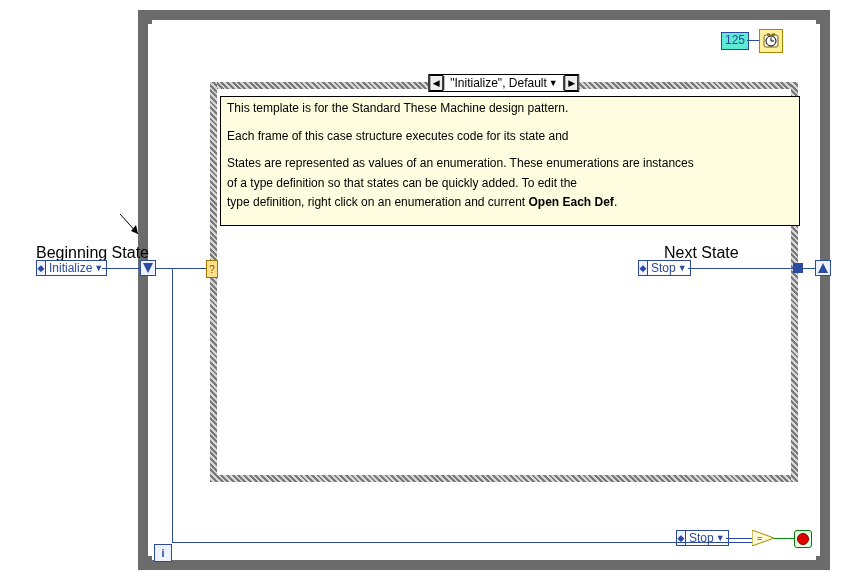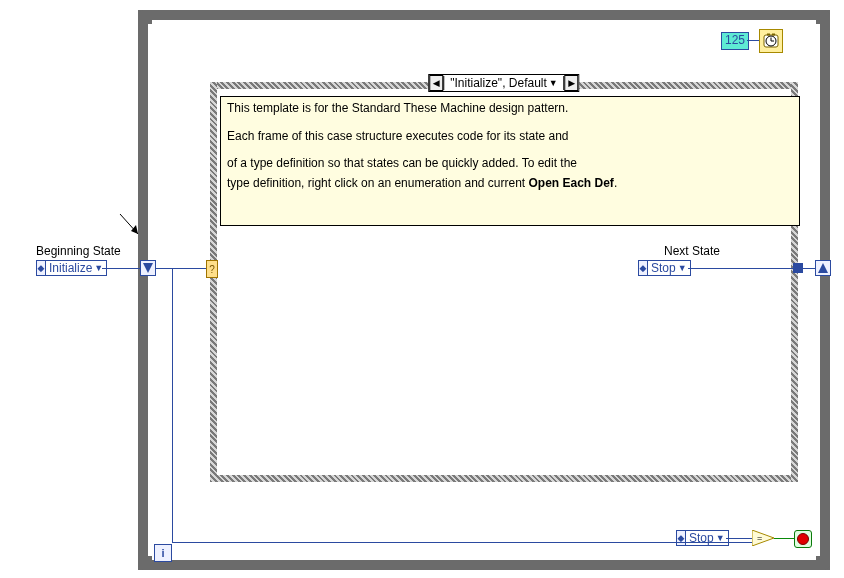--- a/index.html
+++ b/index.html
@@ -39,21 +39,21 @@
   
   .help{position:absolute;left:220px;top:96px;width:566px;height:120px;
     background:#fffde0;border:1px solid #000;padding:4px 6px;line-height:1.3}
   .help p{margin:0 0 4px 0}
 
   
   .tip{position:absolute;left:53px;top:148px;width:68px;height:66px;background:#fffde0;border:1px solid #000;
     padding:3px 4px;line-height:1.2}
 
   
-  .node-label{position:absolute;font-size:12px}
+  .node-label{position:absolute;font-size:16px}
 
   
   .enum{position:absolute;display:flex;align-items:stretch;height:16px}
   .enum .grip{width:8px;border:1px solid #2b4aa0;background:#eef1ff;display:flex;align-items:center;justify-content:center;font-size:9px;color:#2b4aa0}
   .enum .val{border:1px solid #2b4aa0;border-left:0;background:#fff;color:#2b4aa0;padding:0 3px;display:flex;align-items:center;gap:2px}
   .enum .dd{font-size:9px;color:#2b4aa0}
 
   
   .sr{position:absolute;width:14px;height:14px;border:1px solid #2b4aa0;background:#eef1ff;
     display:flex;align-items:center;justify-content:center}
@@ -137,20 +137,21 @@
       </div>
       <div class="case-arrow">▶</div>
     </div>
   </div>
 
   <div class="help">
     <p>This template is for the Standard These Machine design pattern.</p>
     <p style="height:4px"></p>
     <p>Each frame of this case structure executes code for its state and</p>
     <p style="height:4px"></p>
+    <p>States are represented as values of an enumeration. These enumerations are instances</p>
     <p>of a type definition so that states can be quickly added. To edit the</p>
     <p>
       <span>type definition, right click on an enumeration and current </span><b>Open Each Def</b><span>.</span>
     </p>
   </div>
 
   <svg class="tip-arrow" style="left:118px;top:212px" width="28" height="30">
     <line x1="2" y1="2" x2="20" y2="22" stroke="#000" stroke-width="1"></line>
     <polygon points="20,22 13,19 18,13" fill="#000"></polygon>
   </svg>

